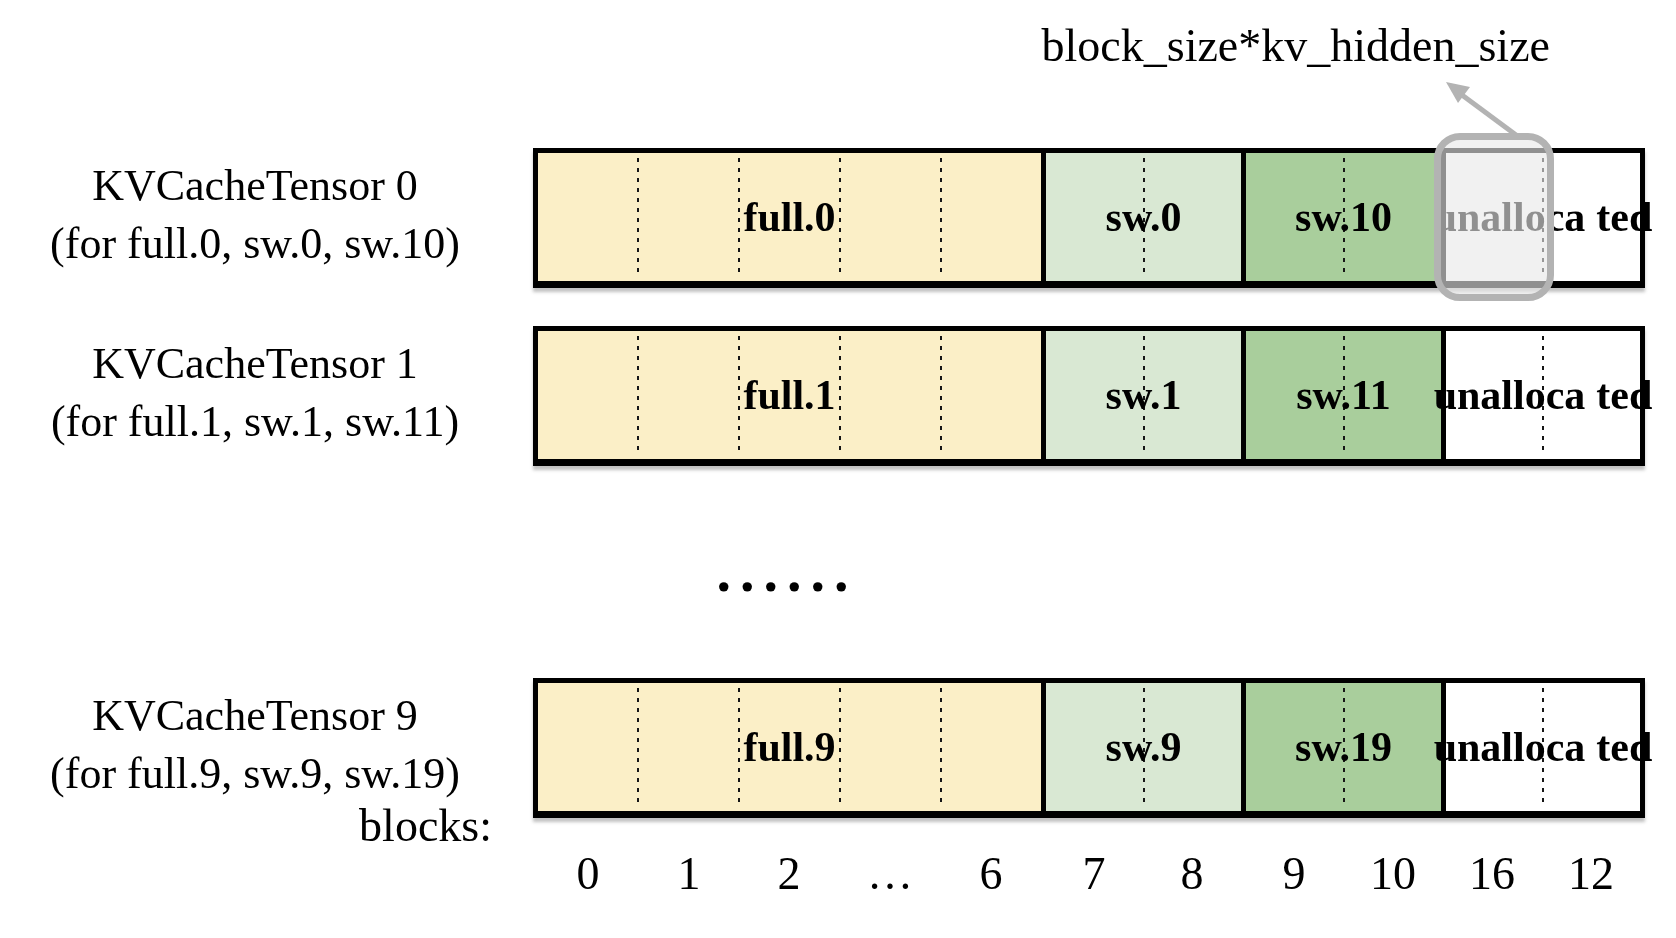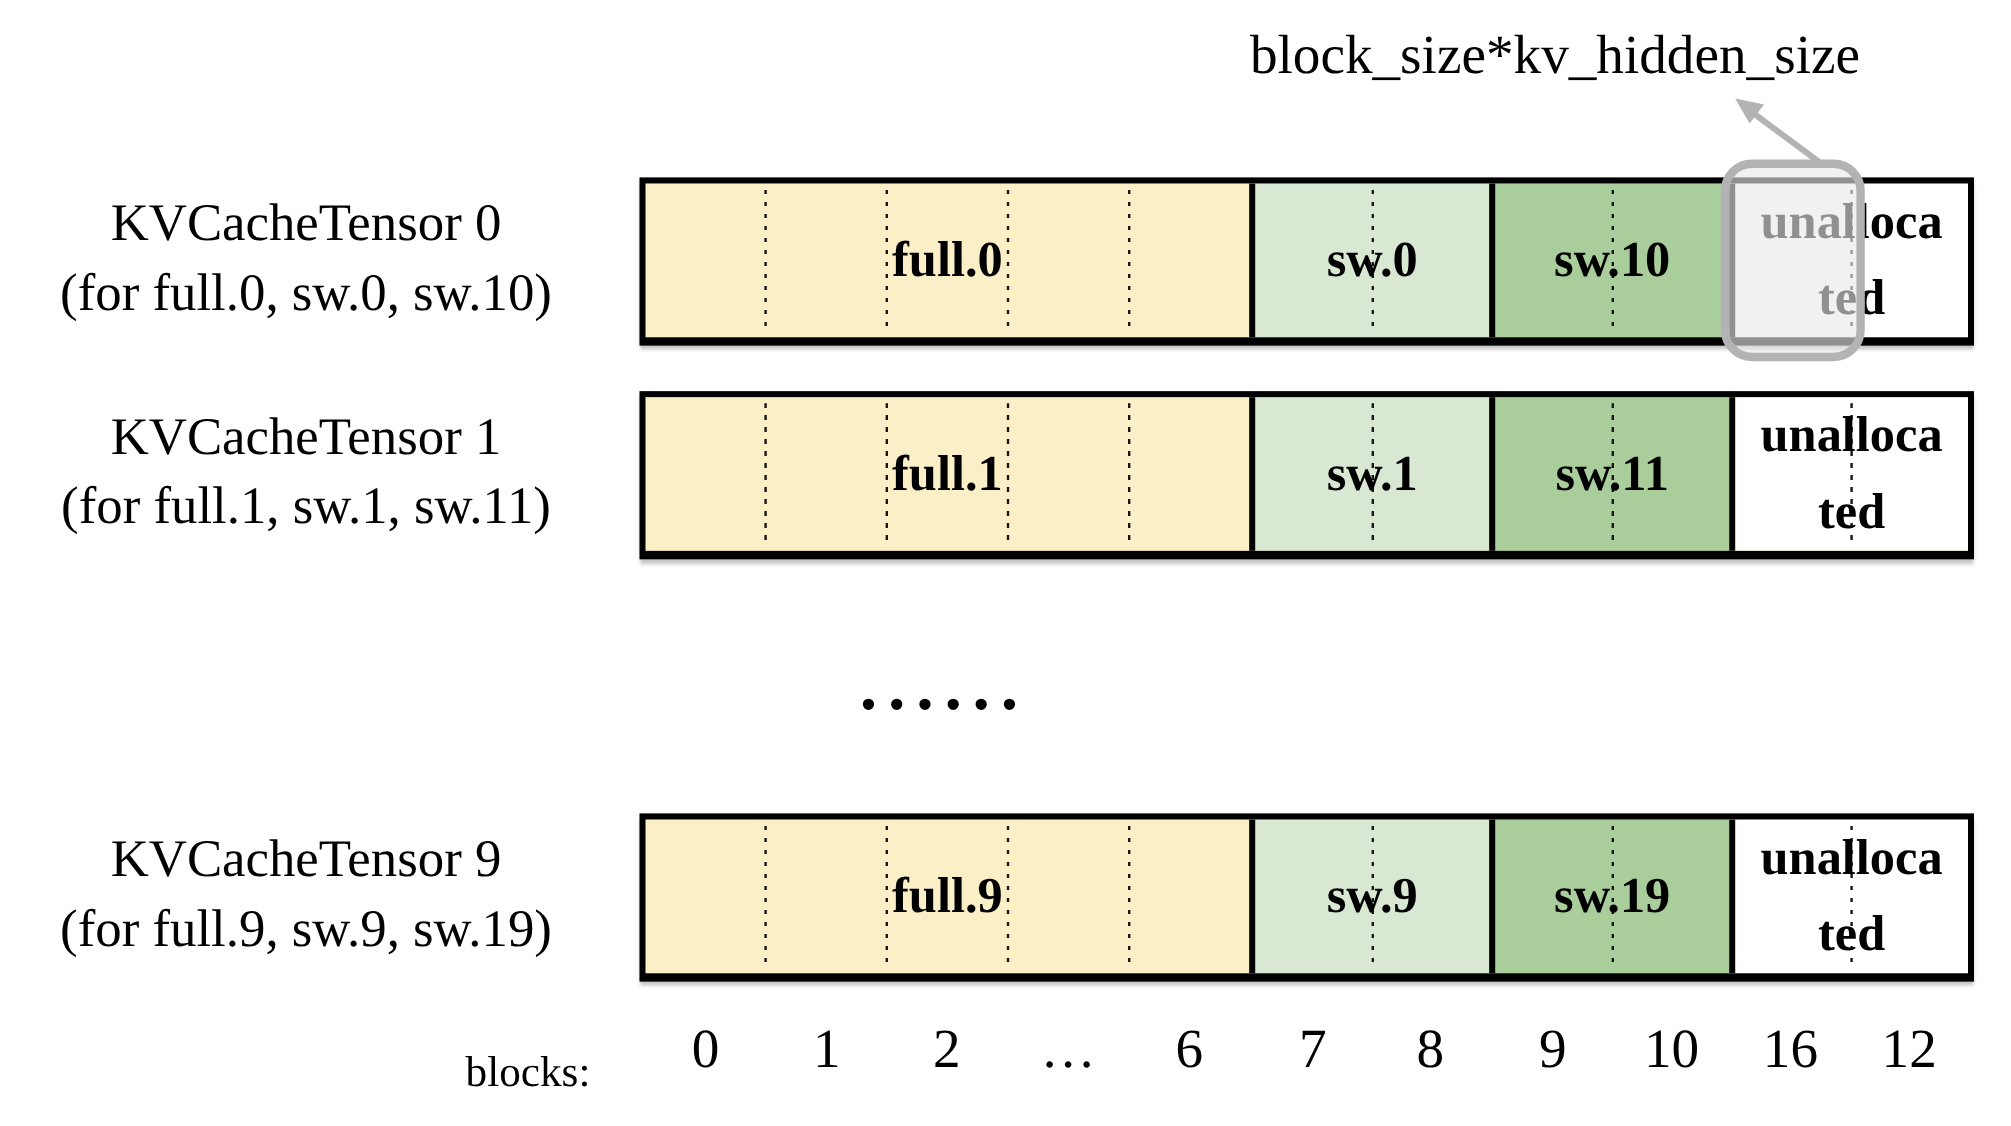--- a/index.html
+++ b/index.html
@@ -55,21 +55,21 @@
   .vsep{
     width:2px;margin:5px 0;
     background-image:repeating-linear-gradient(to bottom,#161616 0 4px,transparent 4px 10px);
   }
   .seg-label{
     position:absolute;inset:0;
     display:flex;align-items:center;justify-content:center;
     font-weight:bold;font-size:42px;
     pointer-events:none;
   }
-  .seg-label.wrap{flex-direction:column;line-height:53px;gap:11px;}
+  .seg-label.wrap{line-height:53px;gap:11px;}
   
   .block-highlight{
     position:absolute;
     left:1434px;top:133px;
     width:120px;height:168px;
     box-sizing:border-box;
     border:7px solid var(--gray);
     border-radius:26px;
     background:rgba(233,233,233,.62);
     z-index:6;
@@ -78,23 +78,23 @@
   .mid-dots{
     position:absolute;
     left:533px;top:540px;width:508px;
     text-align:center;
     font-size:58px;font-weight:bold;
     letter-spacing:9px;line-height:64px;
   }
   
   .blocks-caption{
     position:absolute;
-    left:280px;top:867px;width:212px;
+    left:280px;top:800px;width:212px;
     text-align:right;
-    font-size:36px;line-height:52px;
+    font-size:46px;line-height:52px;
   }
   .block-num{
     position:absolute;top:848px;
     transform:translateX(-50%);
     font-size:46px;line-height:52px;
     white-space:nowrap;
   }
 </style>
 </head>
 <body>

